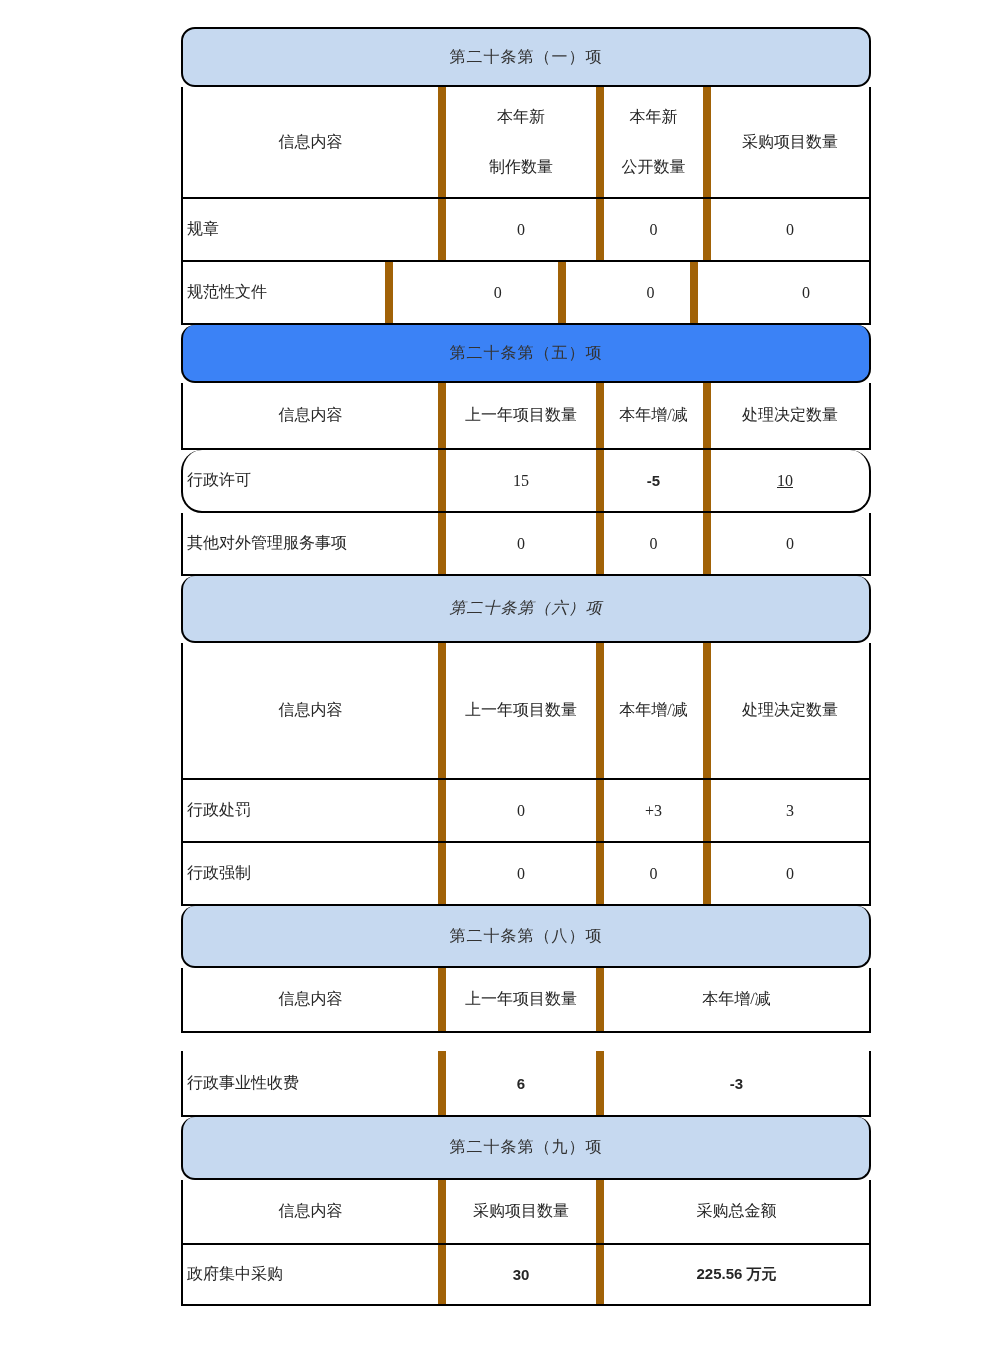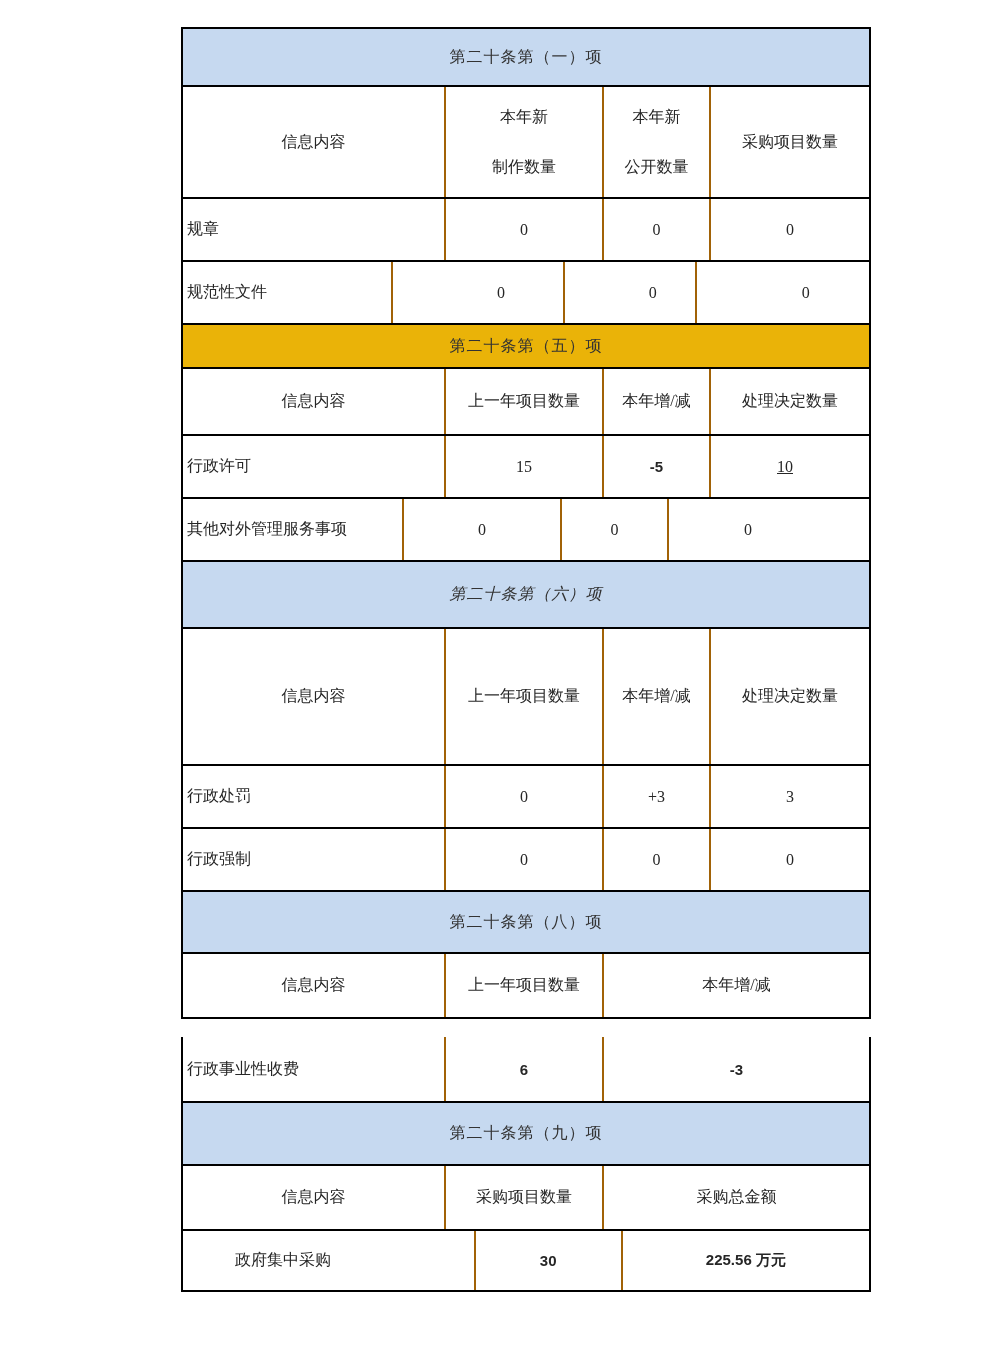--- a/index.html
+++ b/index.html
@@ -15,29 +15,29 @@
     display:flex;
     box-sizing:border-box;
     width:690px;
     border-left:2px solid #000;
     border-right:2px solid #000;
     border-bottom:2px solid #000;
     background:#ffffff;
   }
   .row.first{border-top:2px solid #000;}
   .row.shadow{box-shadow:0 3px 0 rgba(140,140,140,0.55);}
-  .title-row{align-items:center;justify-content:center;}
+  .title-row{align-items:center;justify-content:center;border-radius:14px;}
   .cell{
     box-sizing:border-box;
     display:flex;
     align-items:center;
     justify-content:center;
     text-align:center;
     font-size:16px;
-    border-right:2px solid #a16207;
+    border-right:8px solid #a16207;
     padding:2px 4px;
     overflow:hidden;
   }
   .cell:last-child{border-right:none;}
   .title-cell{
     flex:1;
     border-right:none;
     font-size:16px;
     color:#333333;
     letter-spacing:1px;
@@ -79,37 +79,37 @@
         <div class="cell" style="width: 158px;">0</div>
         <div class="cell" style="width: 107px;">0</div>
         <div class="cell" style="width: 158px;">0</div>
       </div>
       <div class="row data-row" style="height: 63px; gap: 45px;">
         <div class="cell label" style="width: 263px;">规范性文件</div>
         <div class="cell" style="width: 158px;">0</div>
         <div class="cell" style="width: 107px;">0</div>
         <div class="cell" style="width: 158px;">0</div>
       </div>
-      <div class="row title-row" style="height: 44px; background: #eab308;">
+      <div class="row title-row" style="height: 58px; background: #3b82f6;">
         <div class="cell title-cell">第二十条第（五）项</div>
       </div>
       <div class="row header-row" style="height: 67px;">
         <div class="cell" style="width: 263px;">信息内容</div>
         <div class="cell" style="width: 158px;">上一年项目数量</div>
         <div class="cell" style="width: 107px;">本年增/减</div>
         <div class="cell" style="width: 158px;">处理决定数量</div>
       </div>
-      <div class="row data-row" style="height: 63px;">
+      <div class="row data-row" style="height: 63px; border-radius: 21px;">
         <div class="cell label" style="width: 263px;">行政许可</div>
         <div class="cell" style="width: 158px;">15</div>
         <div class="cell sans" style="width: 107px;">-5</div>
         <div class="cell" style="width: 148px; text-decoration: underline;">10</div>
       </div>
       <div class="row data-row" style="height: 63px;">
-        <div class="cell label" style="width: 221px;">其他对外管理服务事项</div>
+        <div class="cell label" style="width: 263px;">其他对外管理服务事项</div>
         <div class="cell" style="width: 158px;">0</div>
         <div class="cell" style="width: 107px;">0</div>
         <div class="cell" style="width: 158px;">0</div>
       </div>
       <div class="row title-row" style="height: 67px; background: rgb(198, 217, 240); font-style: italic;">
         <div class="cell title-cell">第二十条第（六）项</div>
       </div>
       <div class="row header-row shadow" style="height: 137px;">
         <div class="cell" style="width: 263px;">信息内容</div>
         <div class="cell" style="width: 158px;">上一年项目数量</div>
@@ -144,18 +144,18 @@
       </div>
       <div class="row title-row" style="height: 63px; background: rgb(198, 217, 240);">
         <div class="cell title-cell">第二十条第（九）项</div>
       </div>
       <div class="row header-row" style="height: 65px;">
         <div class="cell" style="width: 263px;">信息内容</div>
         <div class="cell" style="width: 158px;">采购项目数量</div>
         <div class="cell" style="width: 265px;">采购总金额</div>
       </div>
       <div class="row data-row" style="height: 61px;">
-        <div class="cell label" style="width: 263px; margin-left: 48px;">政府集中采购</div>
+        <div class="cell label" style="width: 263px;">政府集中采购</div>
         <div class="cell sans" style="width: 158px;">30</div>
         <div class="cell sans" style="width: 265px;">225.56 万元</div>
       </div>
     </div>
 </div>
 
 </body></html>

